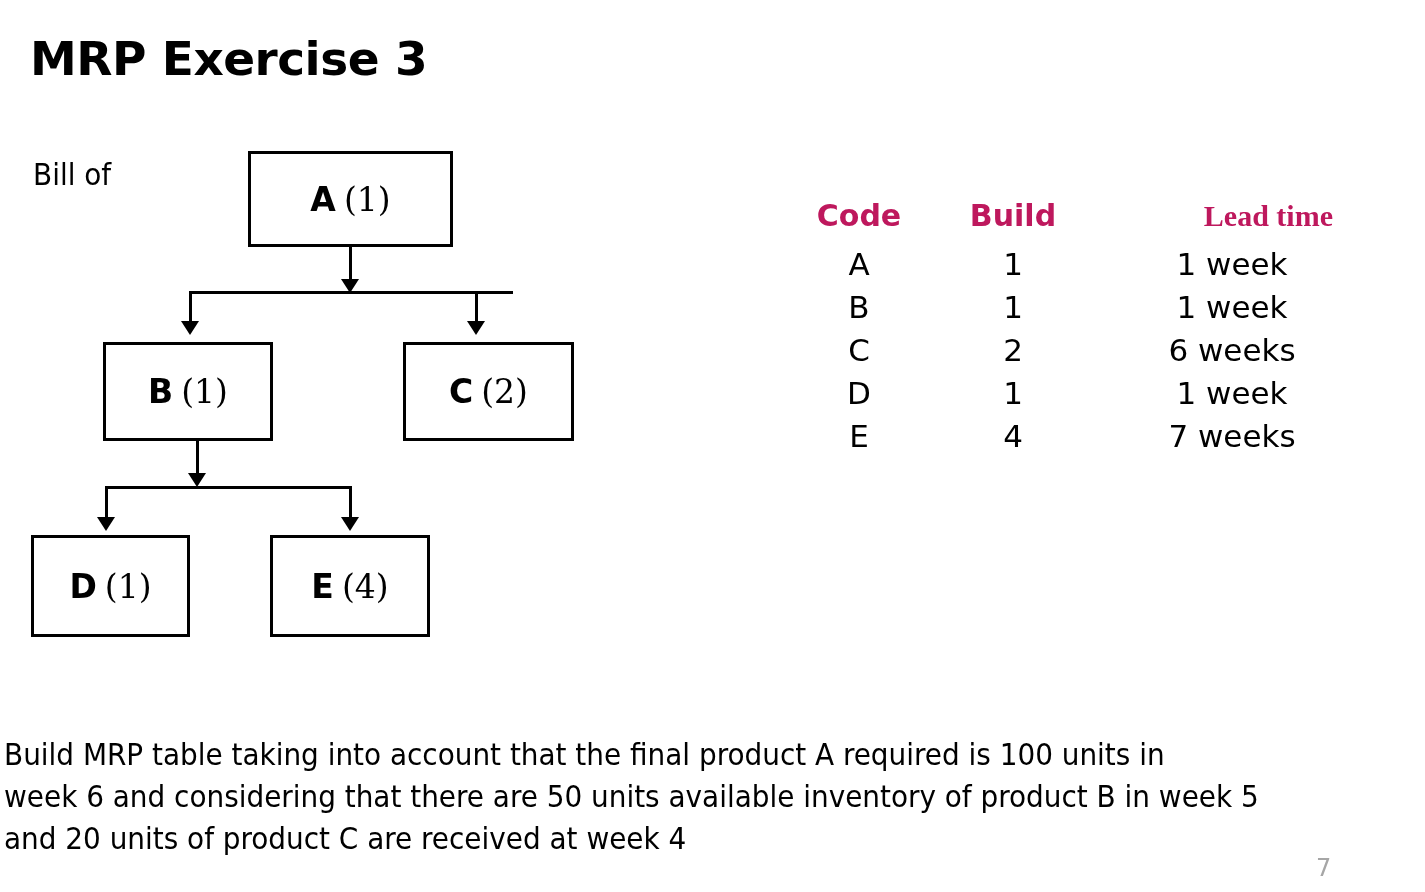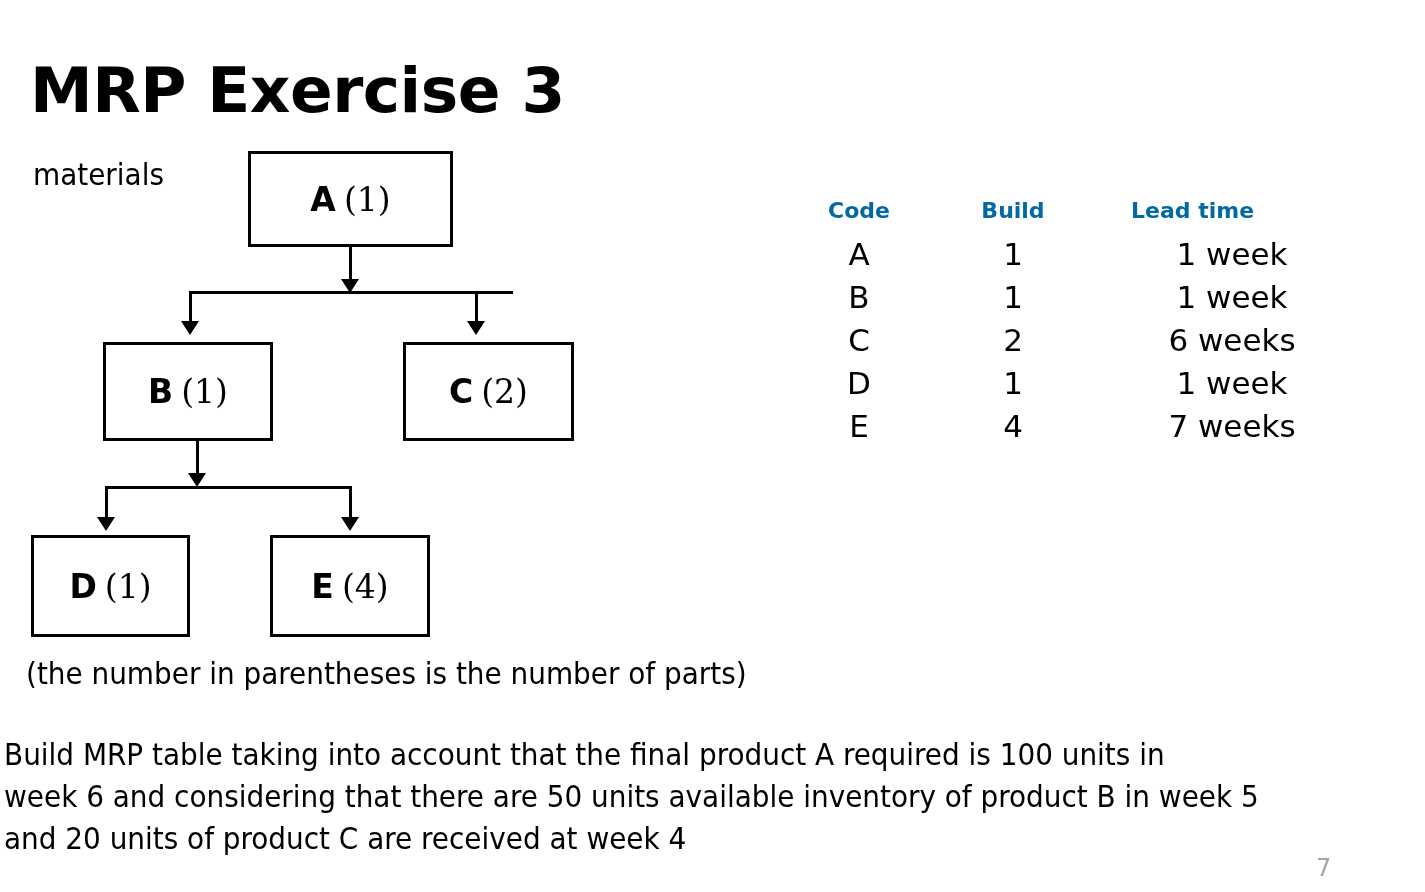--- a/index.html
+++ b/index.html
@@ -19,26 +19,25 @@
     overflow: hidden;
   }
 
   
   #slide-title {
     position: absolute;
     left: 30px;
     top: 28px;
     font-family: "DejaVu Sans", sans-serif;
     font-weight: bold;
-    font-size: 63px;
+    font-size: 47px;
     line-height: 62px;
     letter-spacing: -0.5px;
     white-space: nowrap;
     color: #000000;
-    margin-top: 32px;
   }
 
   
   #bom-label {
     position: absolute;
     left: 33px;
     top: 152px;
     width: 190px;
     font-family: "DejaVu Sans Condensed", "DejaVu Sans", sans-serif;
     font-size: 31px;
@@ -121,27 +120,27 @@
     position: absolute;
     left: 795px;
     top: 198px;
   }
   #parts-table table {
     border-collapse: collapse;
   }
   #parts-table th {
     font-family: "DejaVu Sans", sans-serif;
     font-weight: bold;
-    font-size: 22px;
+    font-size: 30px;
     padding: 0 0 10px 0;
     text-align: center;
     white-space: nowrap;
-    color: #0369a1;
-  }
-  #parts-table th.lead-head { text-align: left; padding-left: 28px; }
+    color: #be185d;
+  }
+  #parts-table th.lead-head { text-align: right; padding-left: 28px; font-family: Liberation Serif, serif; }
   #parts-table td {
     font-family: "DejaVu Sans", sans-serif;
     font-weight: normal;
     font-size: 31px;
     line-height: 43px;
     padding: 0;
     text-align: center;
     white-space: nowrap;
     color: #000000;
   }
@@ -189,21 +188,21 @@
   }
 </style>
 </head>
 <body>
 
 <div id="slide">
 
   <div id="slide-title">MRP Exercise 3</div>
 
   <div id="bom-label">
-    <span class="bom-line">materials</span>
+    <span class="bom-line">Bill of</span>
   </div>
 
   <div class="bom-box" id="box-a">
     <span class="code">A</span>
     <span class="qty">(1)</span>
   </div>
 
   <div class="bom-box" id="box-b">
     <span class="code">B</span>
     <span class="qty">(1)</span>
@@ -277,21 +276,20 @@
         </tr>
         <tr>
           <td>E</td>
           <td>4</td>
           <td class="lead-cell">7 weeks</td>
         </tr>
       </tbody>
     </table>
   </div>
 
-  <div id="paren-note">(the number in parentheses is the number of parts)</div>
 
   <div id="task-paragraph">
     <span class="task-line">Build MRP table taking into account that the final product A required is 100 units in</span>
     <span class="task-line">week 6 and considering that there are 50 units available inventory of product B in week 5</span>
     <span class="task-line">and 20 units of product C are received at week 4</span>
   </div>
 
   <div id="page-number">7</div>
 
 </div>

